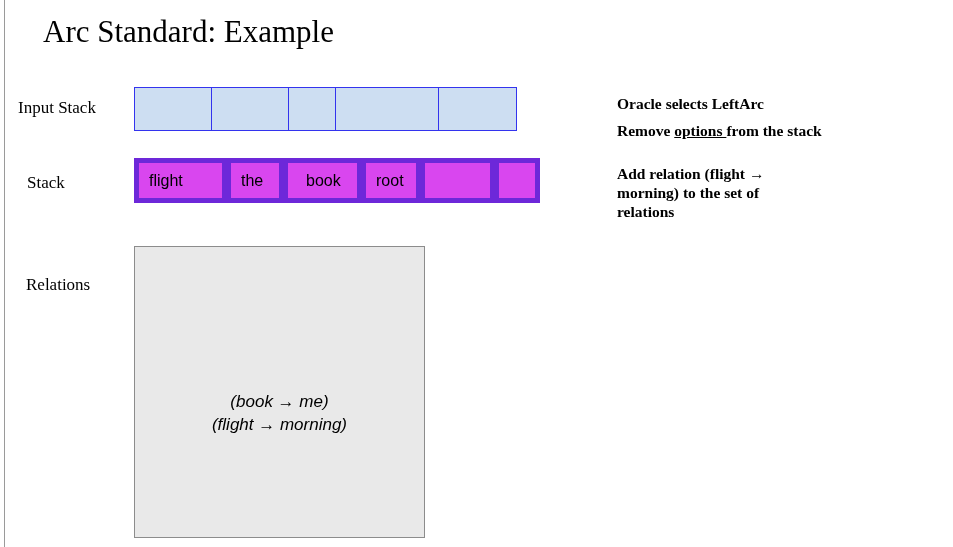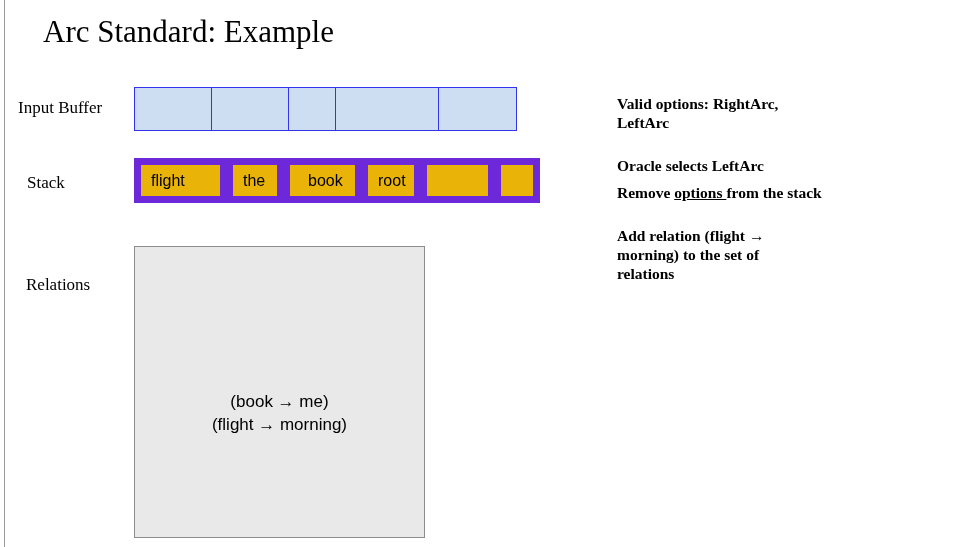--- a/index.html
+++ b/index.html
@@ -85,22 +85,22 @@
     margin-left: -1px;
   }
   #input-buffer-strip .cell:first-child { margin-left: 0; }
 
   #stack-strip {
     left: 134px;
     top: 158px;
     height: 45px;
   }
   #stack-strip .cell {
-    background: #eab308;
-    border: 7px solid #6d28d9;
+    background: #d946ef;
+    border: 5px solid #6d28d9;
     margin-left: -1px;
   }
   #stack-strip .cell:first-child { margin-left: 0; }
 
   
   #relations-box {
     position: absolute;
     left: 134px;
     top: 246px;
     width: 291px;
@@ -113,20 +113,21 @@
     justify-content: center;
   }
   #relations-text {
     font-family: "Liberation Sans", "DejaVu Sans", sans-serif;
     font-size: 17px;
     line-height: 23px;
     text-align: center;
     color: #000000;
     white-space: pre-line;
     margin-top: 42px;
+    font-style: italic;
   }
 
   
   #notes {
     position: absolute;
     left: 617px;
     top: 94px;
     width: 300px;
   }
   .note {
@@ -145,21 +146,21 @@
 </style>
 </head>
 <body>
 
 <div id="slide">
 
   <div id="left-rule"></div>
 
   <div id="slide-title">Arc Standard: Example</div>
 
-  <div class="row-label" id="label-input-buffer">Input Buffer</div>
+  <div class="row-label" id="label-input-buffer">Input Stack</div>
 
   <div class="strip" id="input-buffer-strip">
       <div class="cell" style="width: 78px;"></div>
       <div class="cell" style="width: 78px;"></div>
       <div class="cell" style="width: 48px;"></div>
       <div class="cell" style="width: 104px;"></div>
       <div class="cell" style="width: 79px;"></div>
     </div>
 
   <div class="row-label" id="label-stack">Stack</div>
@@ -175,22 +176,20 @@
 
   <div class="row-label" id="label-relations">Relations</div>
 
   <div id="relations-box">
     <div id="relations-text">(book → me)
 (flight → morning)</div>
   </div>
 
   <div id="notes">
 
-    <div class="note" id="note-valid-options">Valid options: RightArc,
-LeftArc</div>
 
     <div class="note" id="note-oracle-selects">Oracle selects LeftArc</div>
 
     <div class="note" id="note-remove-morning"><span>Remove </span><span class="underlined">options </span><span>from the stack</span></div>
 
     <div class="note" id="note-add-relation">Add relation (flight →
 morning) to the set of
 relations</div>
 
   </div>

